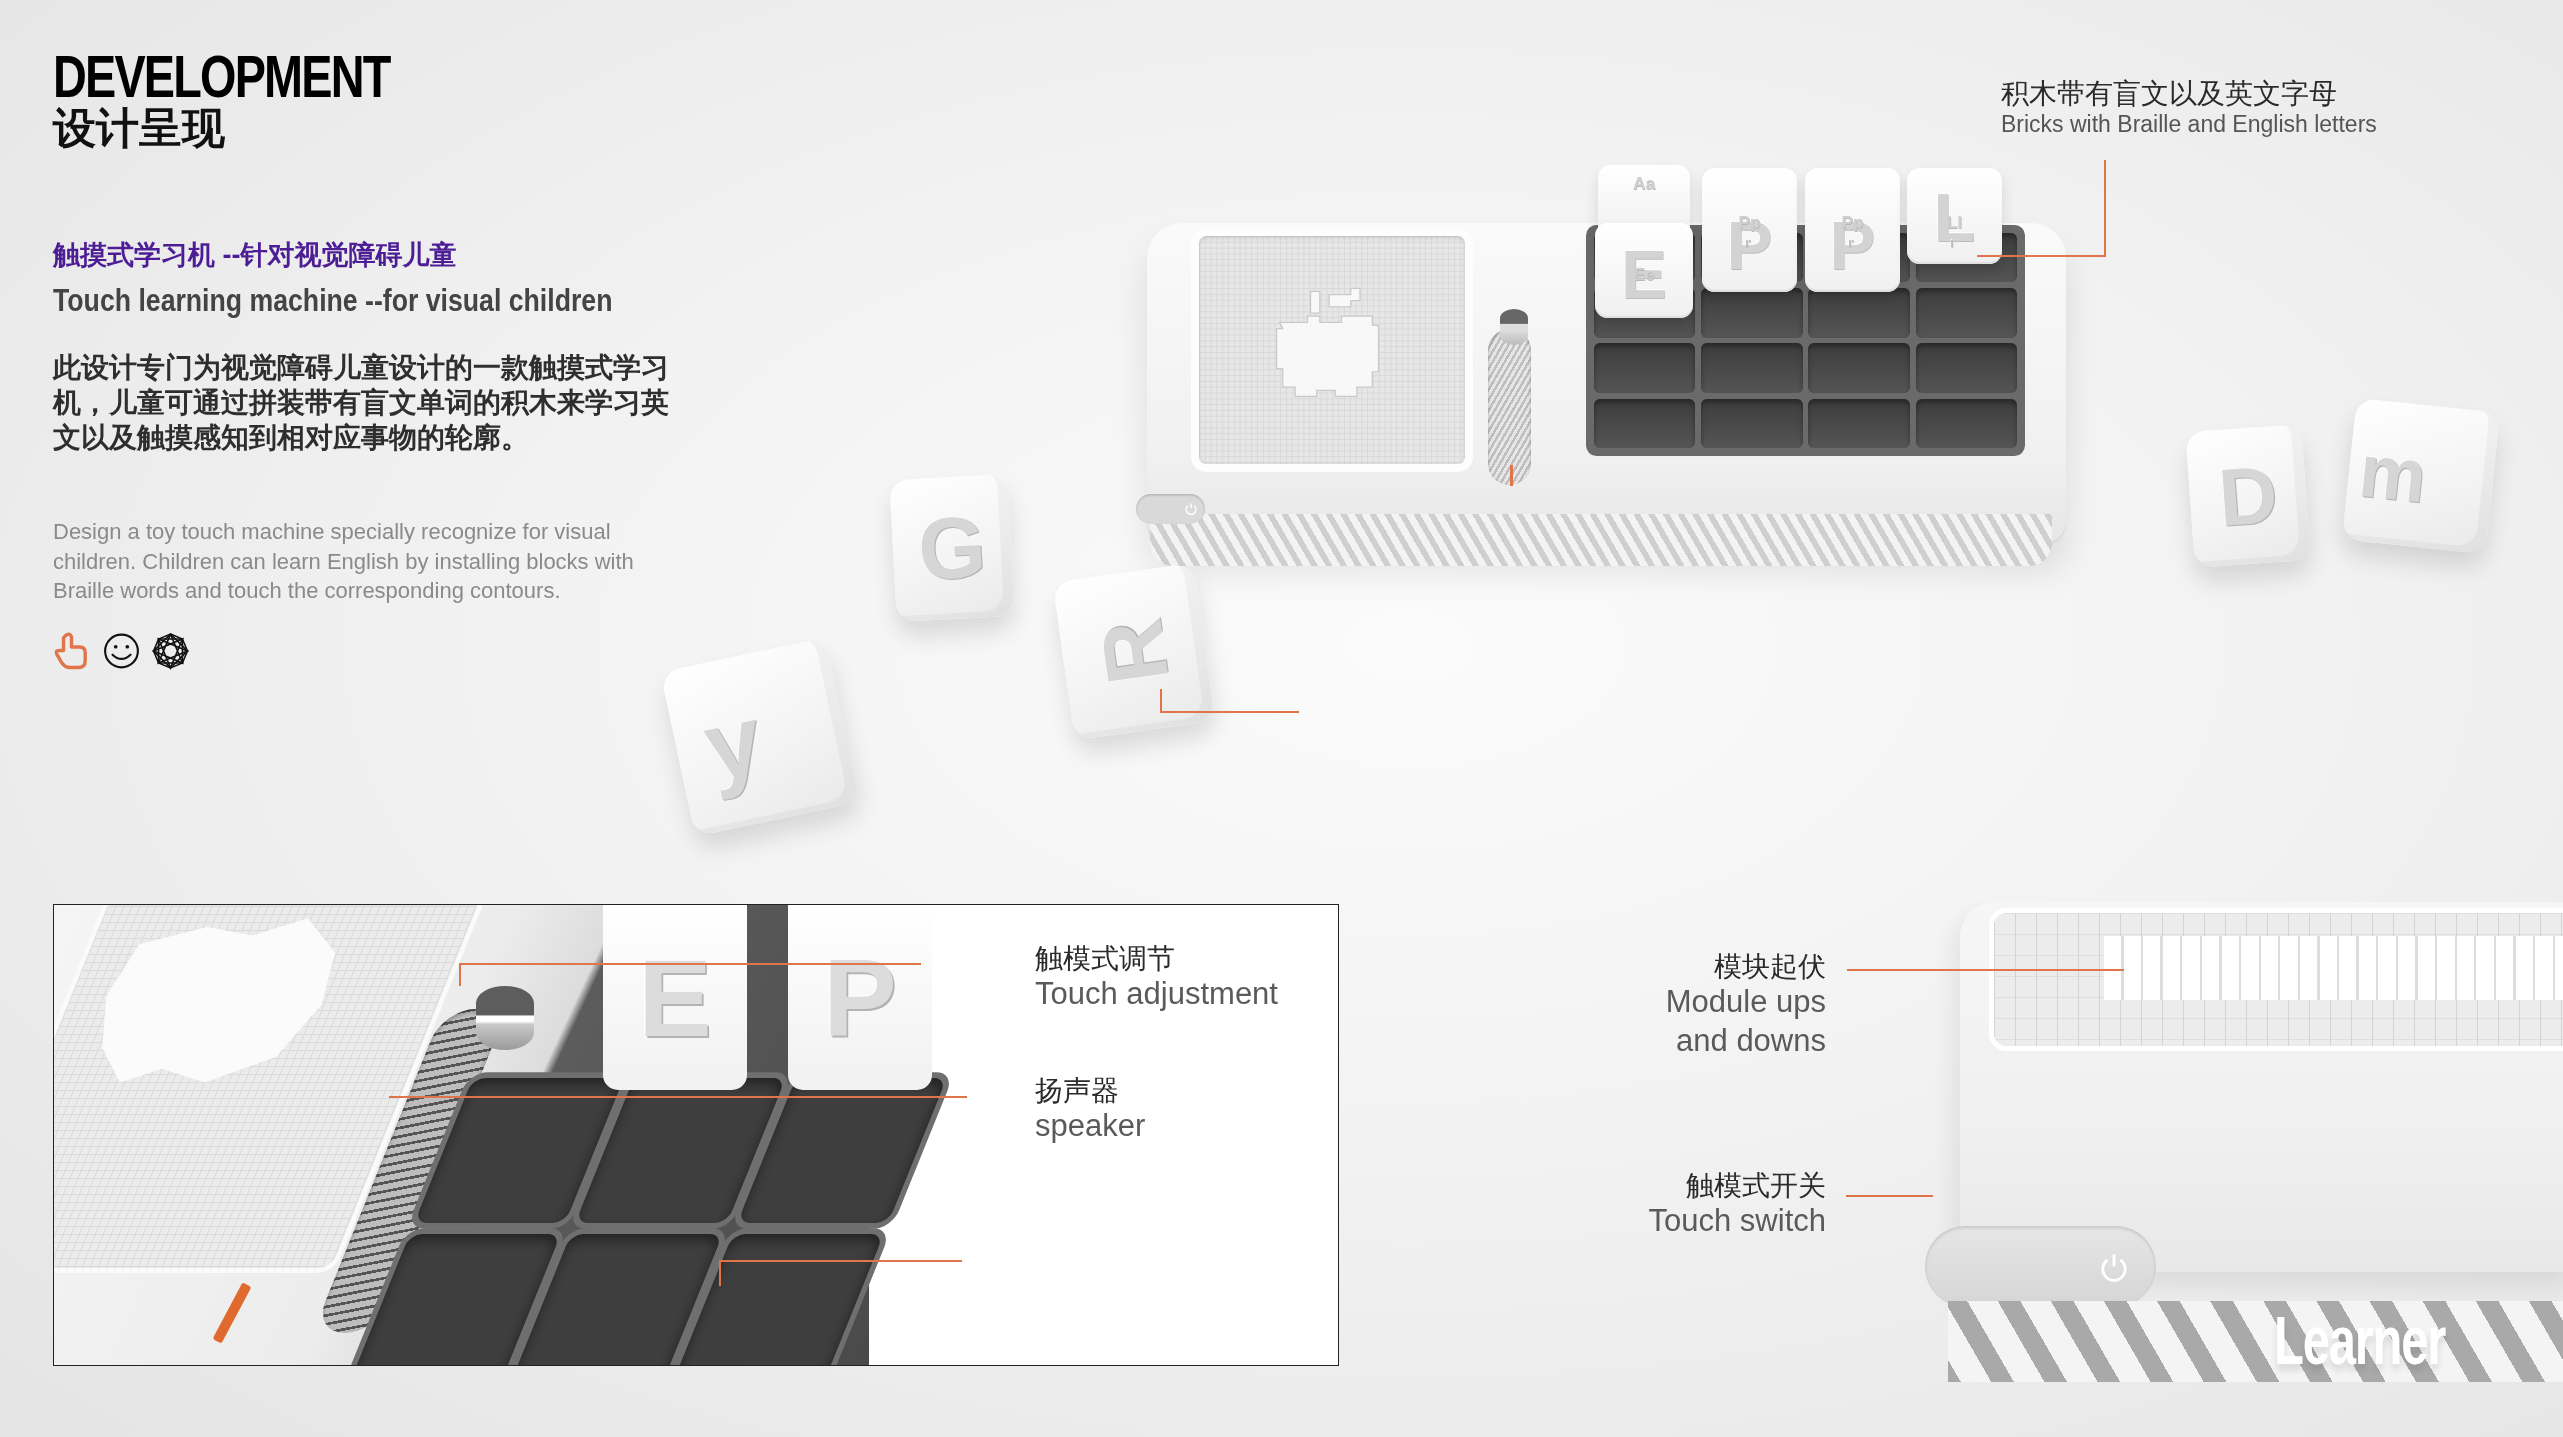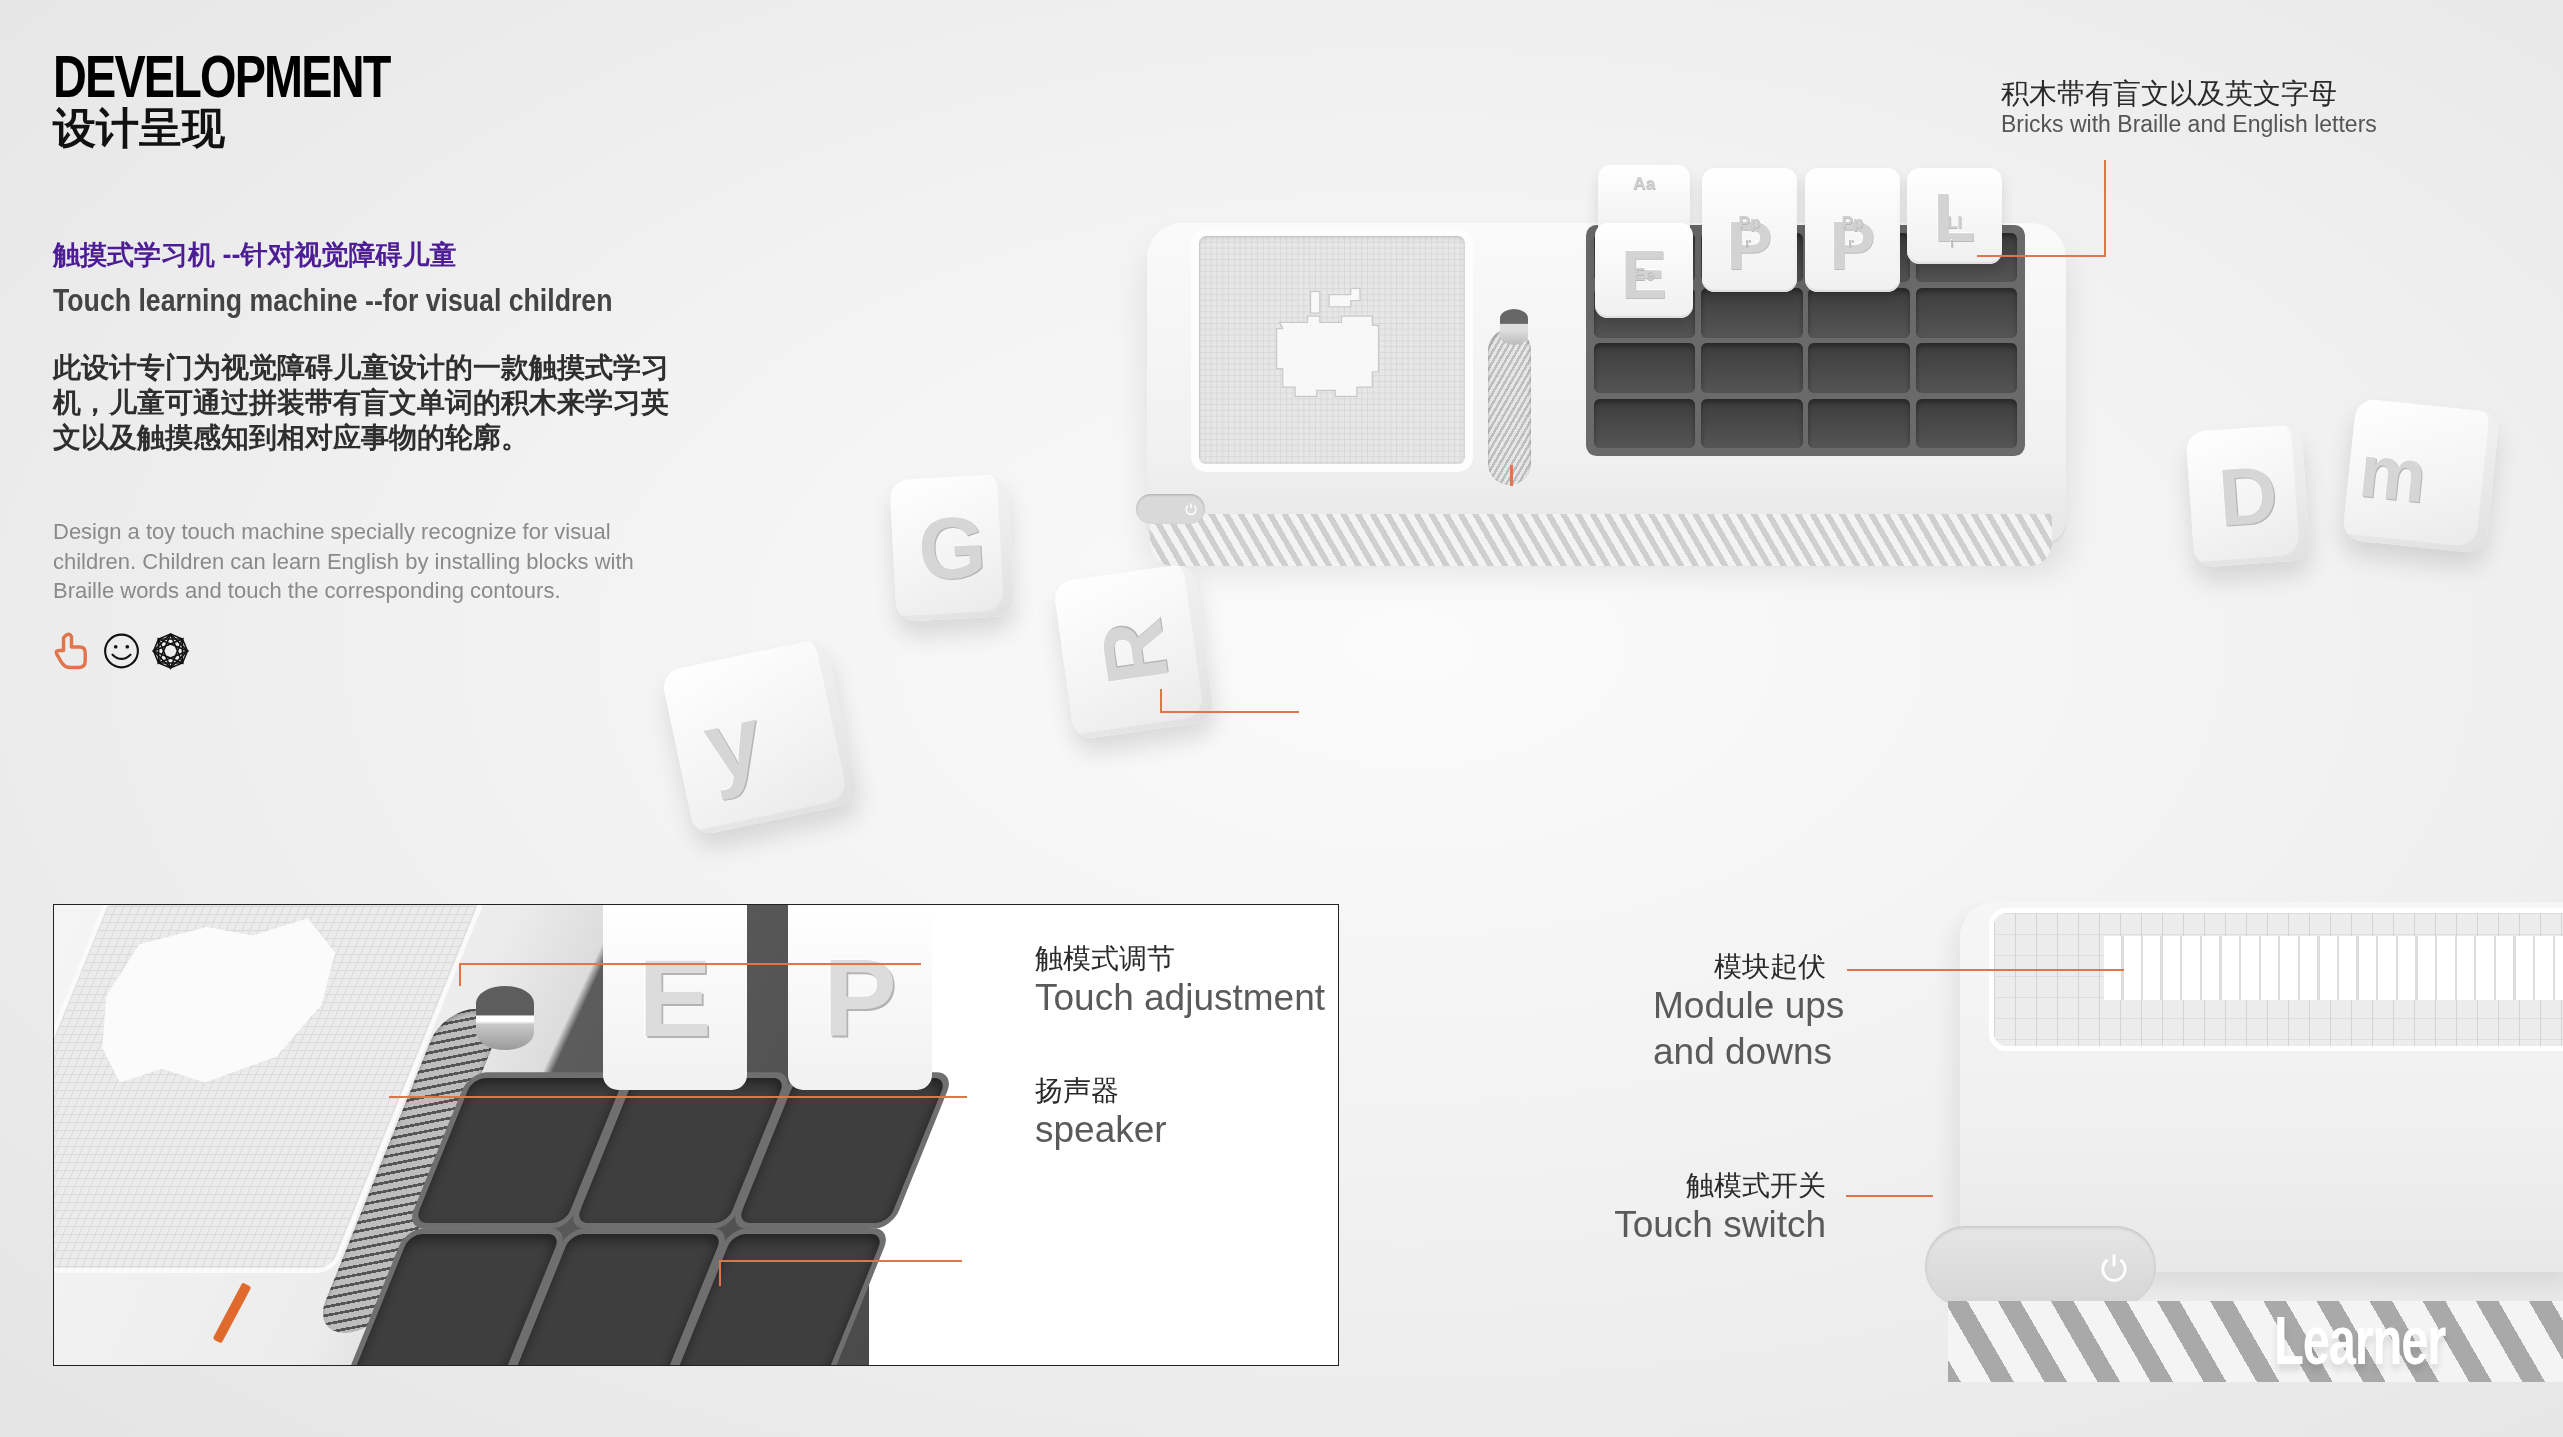--- a/index.html
+++ b/index.html
@@ -25,21 +25,21 @@
             transform: scaleX(0.86); transform-origin: left top; }
   .desc-cn { left: 53px; top: 350px; width: 624px; font-size: 28px; line-height: 35px; color: #2e2e2e; font-weight: 700; }
   .desc-en { left: 53px; top: 517px; width: 636px; font-size: 22px; line-height: 29.5px; color: #8a8a8a; }
 
   .icons { left: 53px; top: 631px; display: flex; gap: 12.7px; align-items: center; }
   .icons svg { width: 37px; height: 40px; }
 
   
   .callout-cn { font-size: 28px; font-weight: 400; color: #2b2b2b; line-height: 1.15; white-space: nowrap; }
   .callout-en { font-size: 23px; color: #555; line-height: 1.25; white-space: nowrap; }
-  .callout-en.big { font-size: 37px; color: #5a5a5a; }
+  .callout-en.big { font-size: 31px; color: #5a5a5a; }
 
   
   .device {
     left: 1147px; top: 223px; width: 919px; height: 324px;
     background: linear-gradient(180deg, #fafafa 0%, #f1f1f1 70%, #e6e6e6 100%);
     border-radius: 35px 35px 23px 23px;
     box-shadow: 0 23px 35px rgba(0,0,0,0.10), inset 0 -3.5px 0 #dcdcdc;
   }
   .device-base {
     left: 1150px; top: 514px; width: 902px; height: 52px; border-radius: 0 0 23px 23px;

